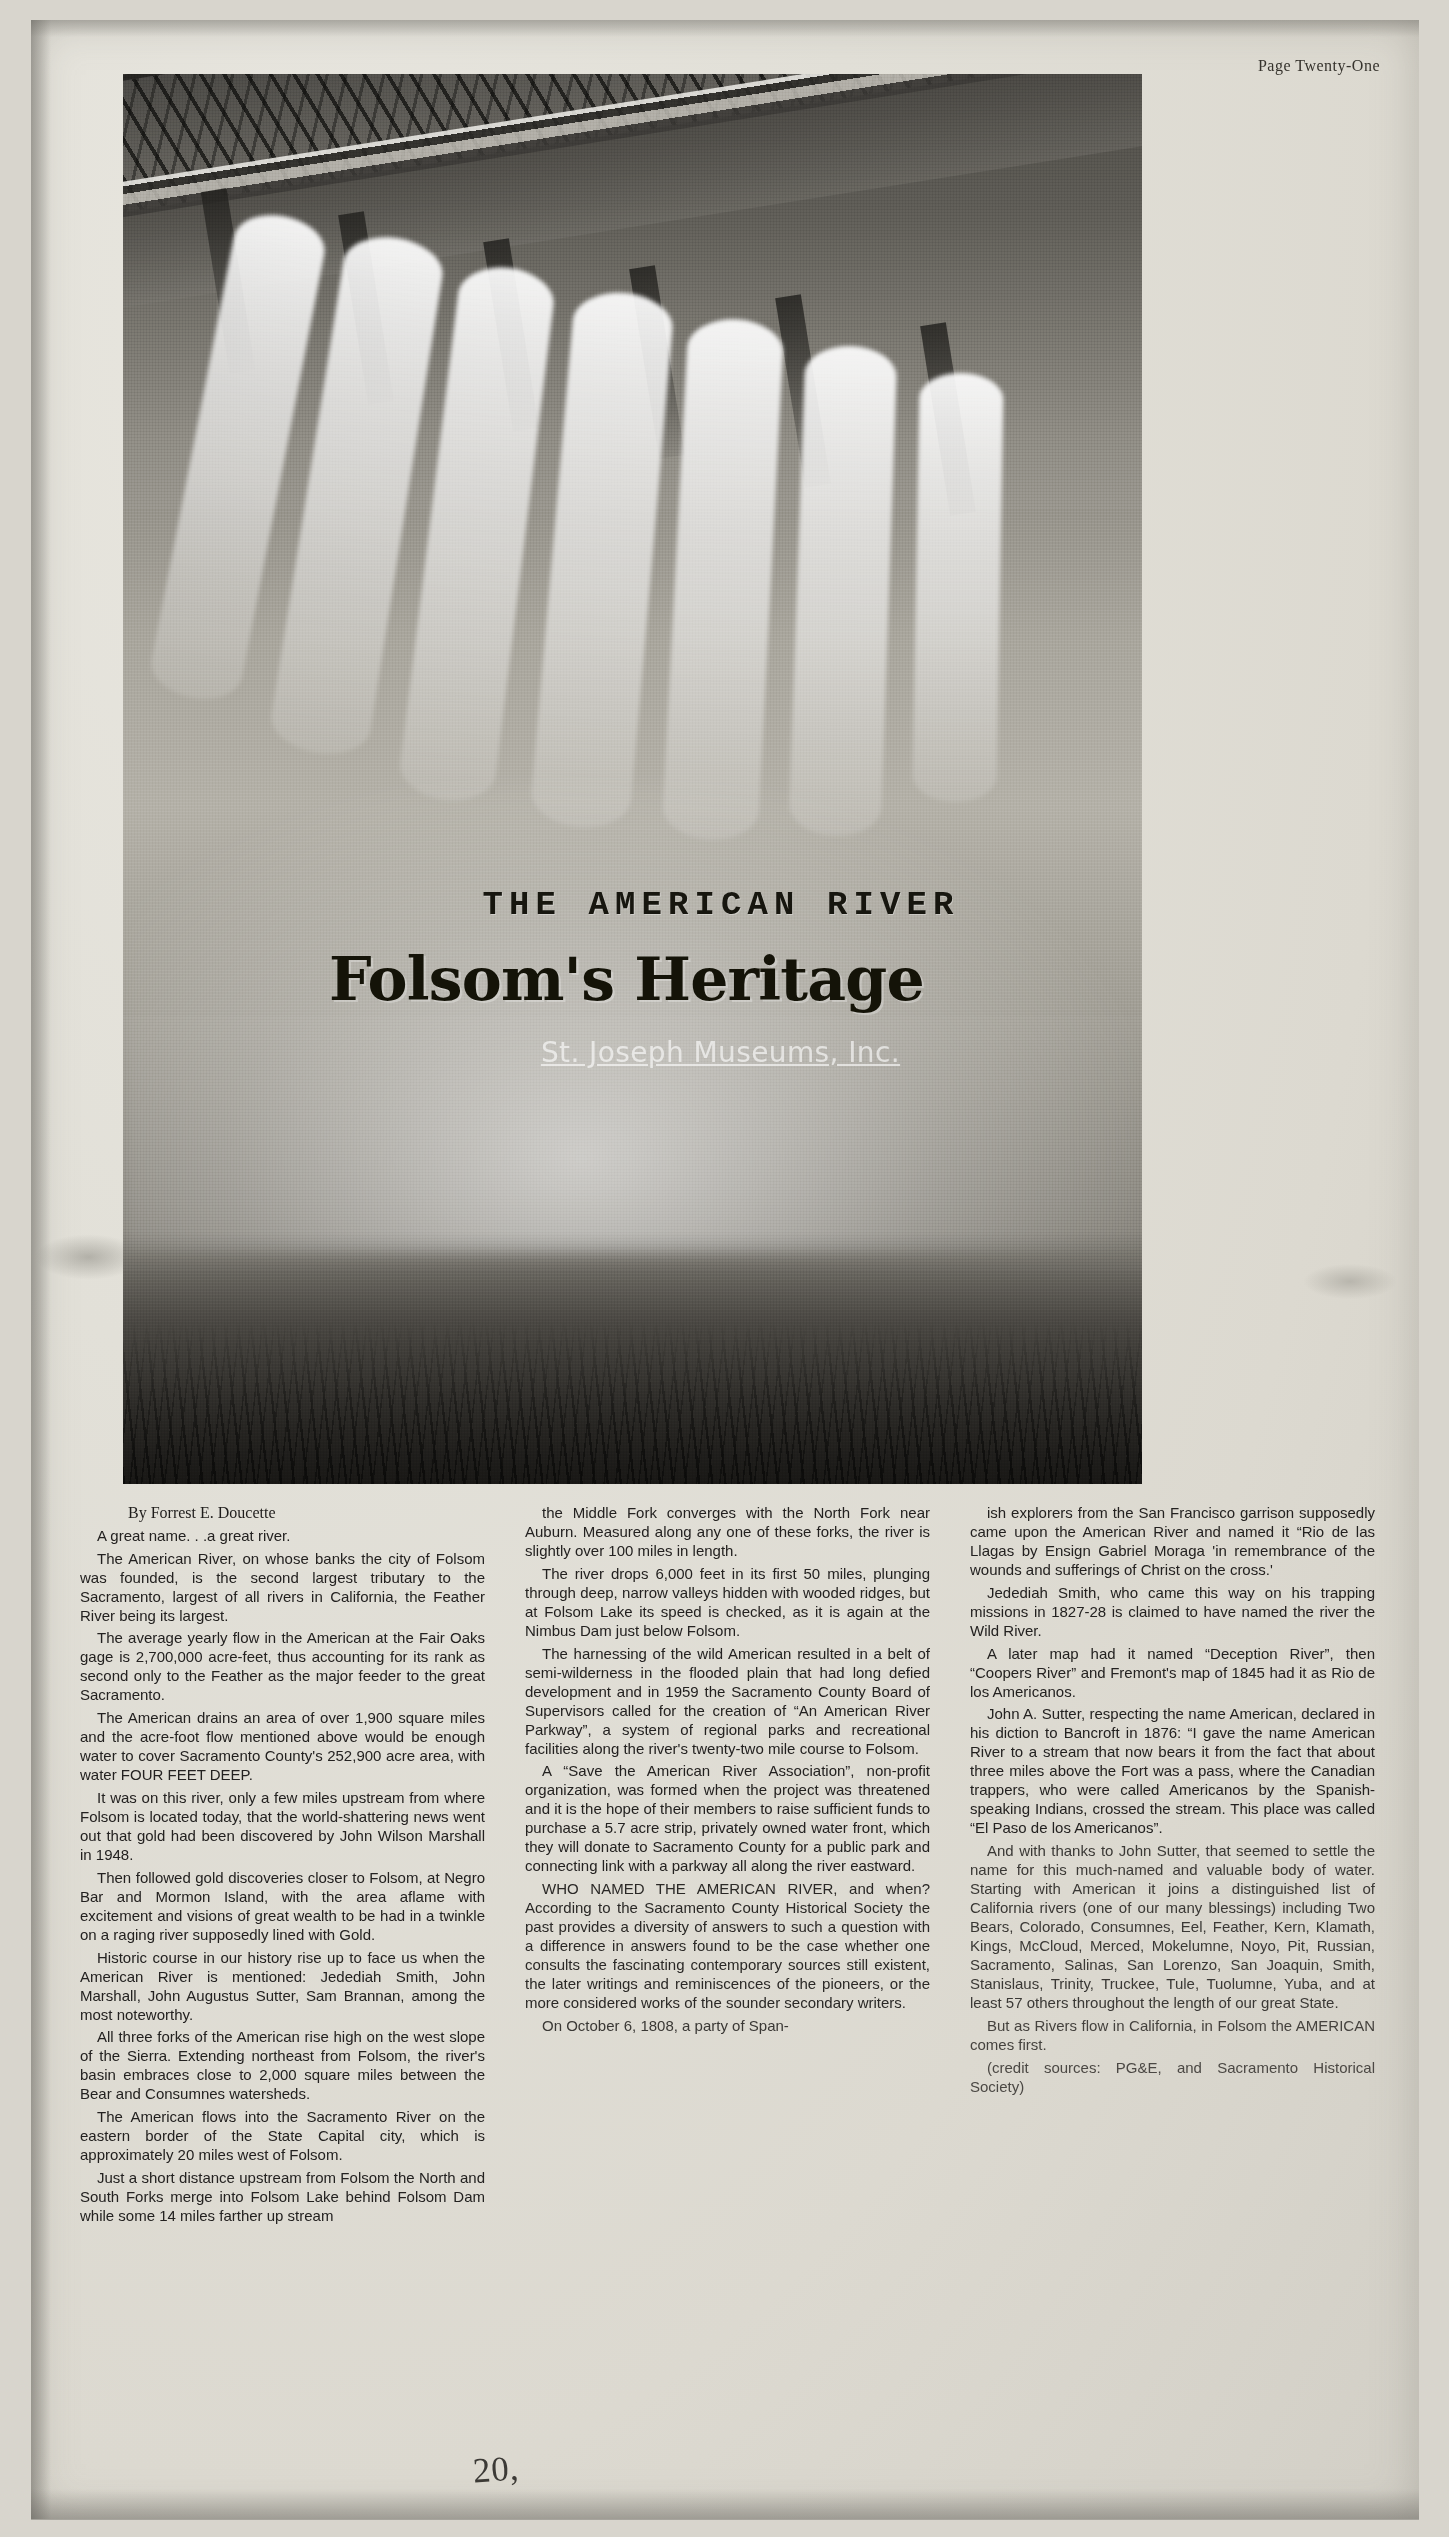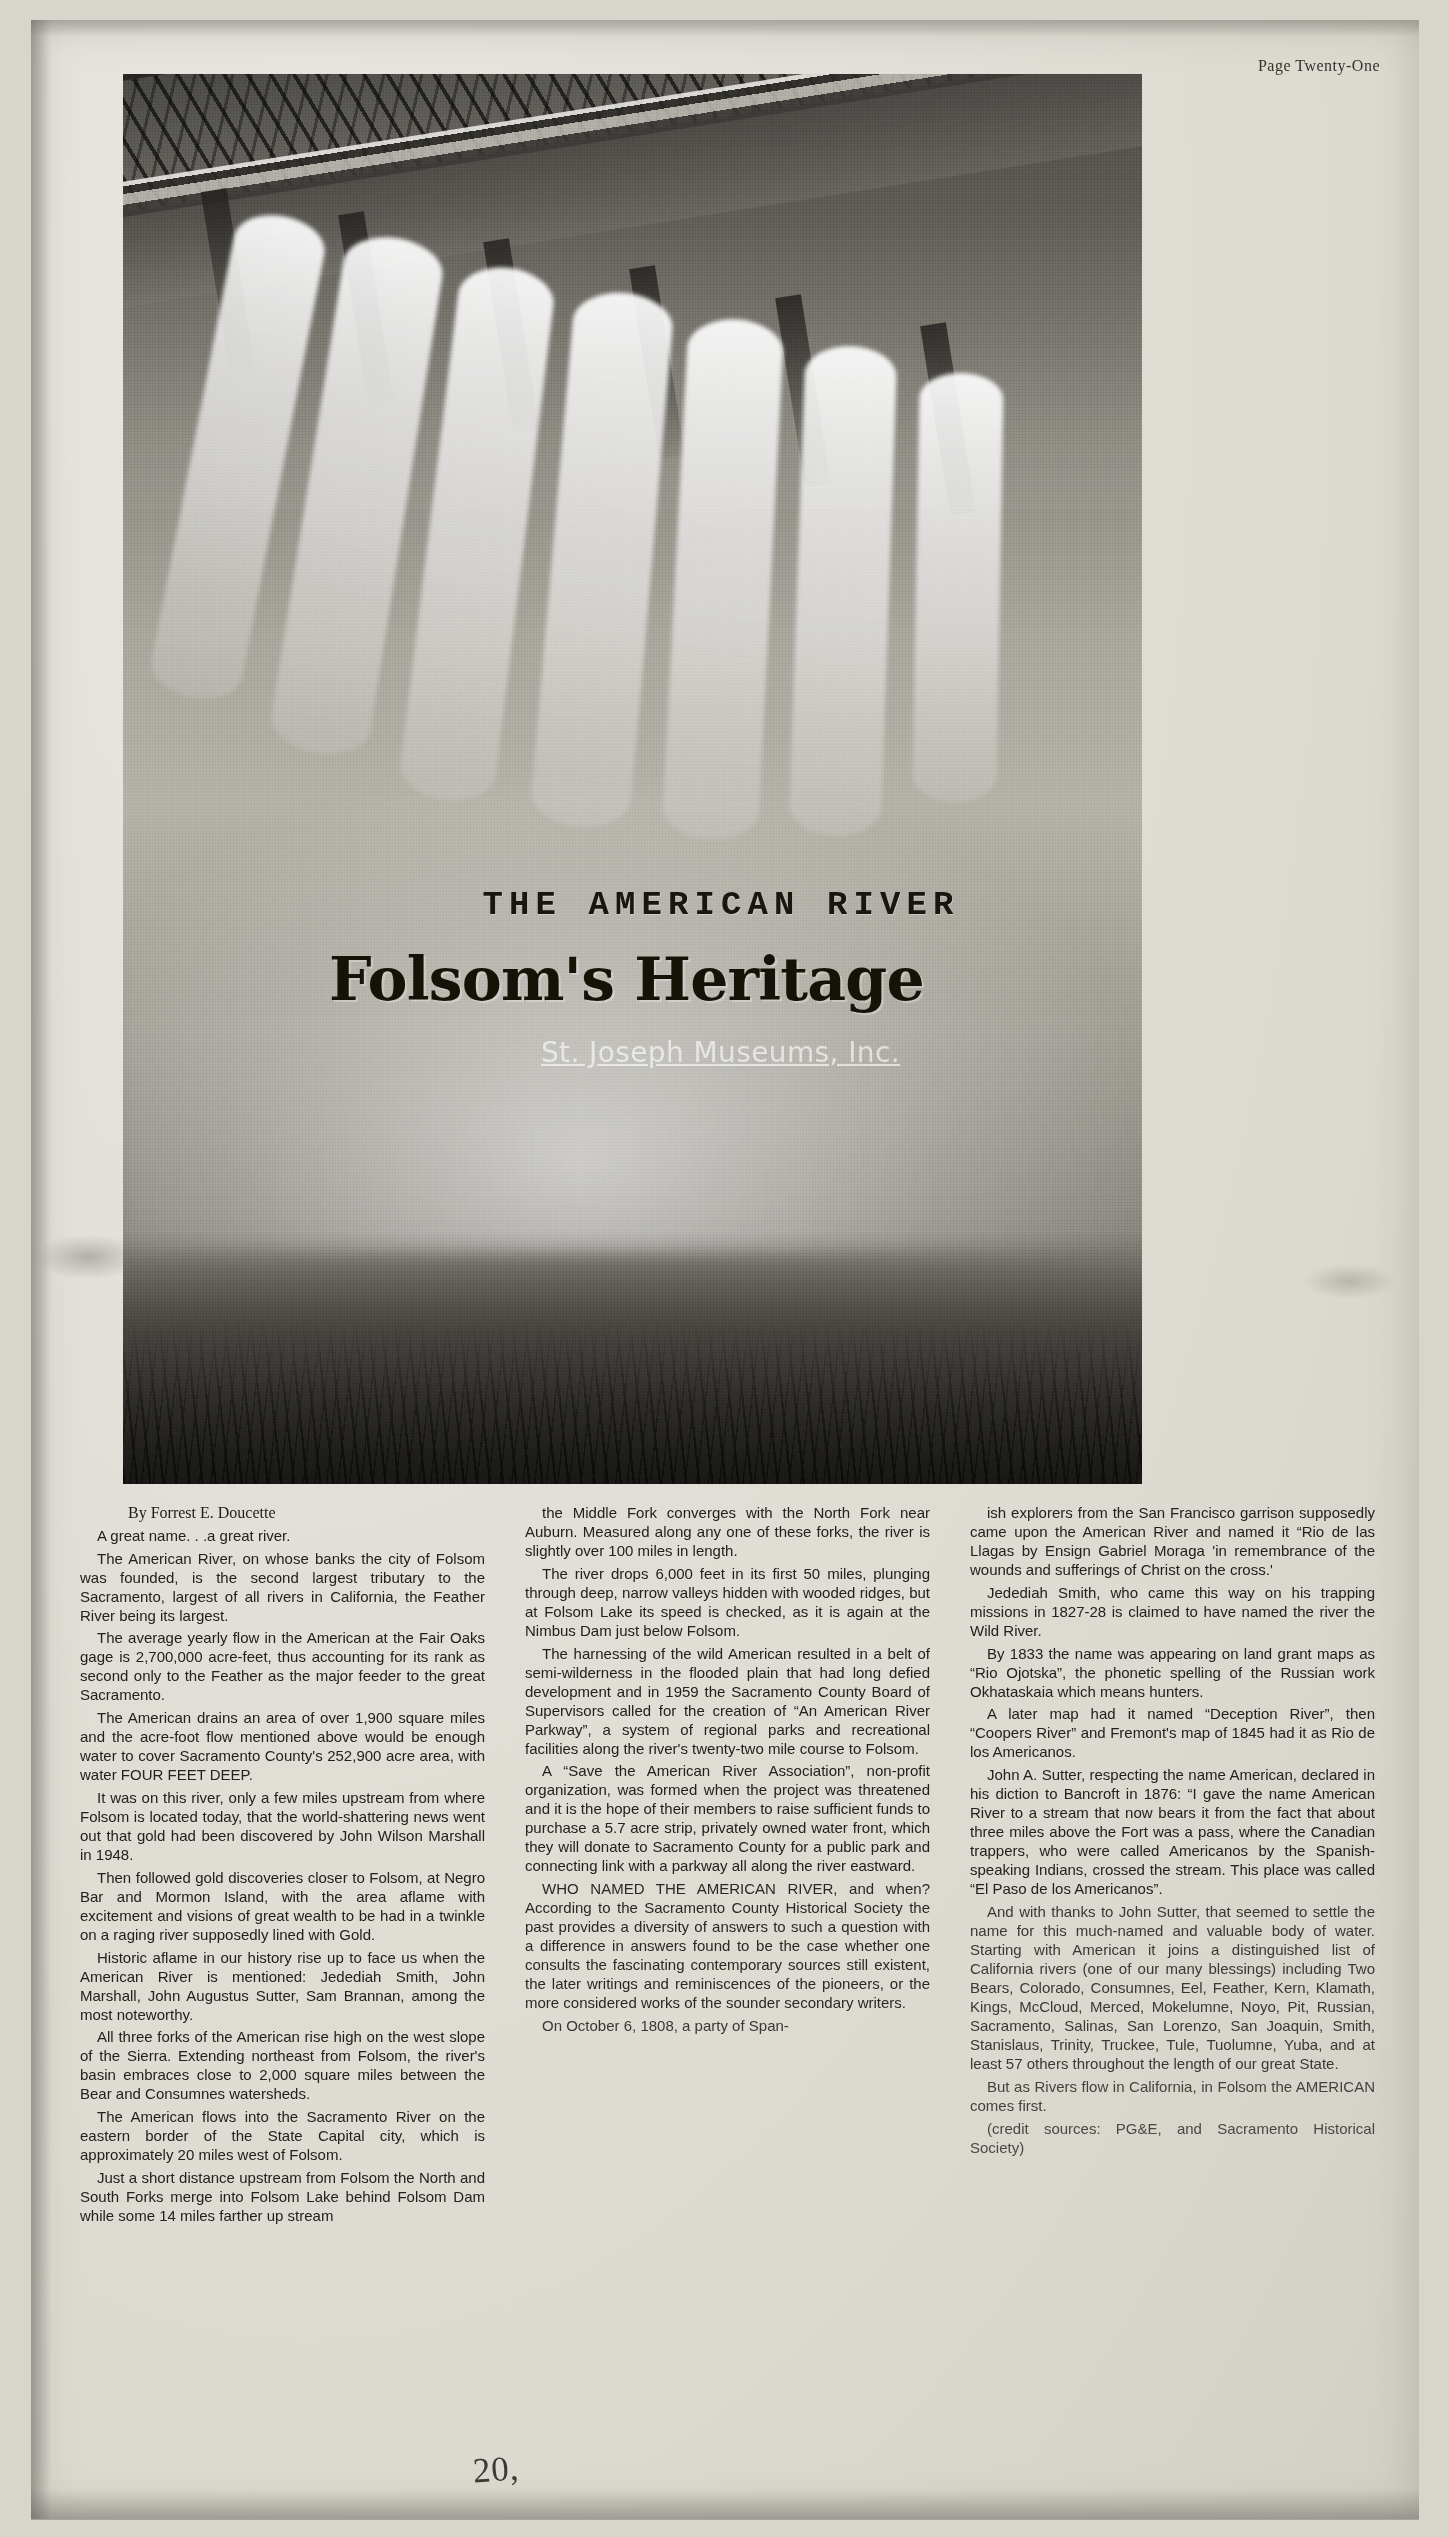--- a/index.html
+++ b/index.html
@@ -287,39 +287,38 @@
   <div class="columns">
 
     <div class="col">
       <p class="byline">By Forrest E. Doucette</p>
       <p>A great name. . .a great river.</p>
       <p>The American River, on whose banks the city of Folsom was founded, is the second largest tributary to the Sacramento, largest of all rivers in California, the Feather River being its largest.</p>
       <p>The average yearly flow in the American at the Fair Oaks gage is 2,700,000 acre-feet, thus accounting for its rank as second only to the Feather as the major feeder to the great Sacramento.</p>
       <p>The American drains an area of over 1,900 square miles and the acre-foot flow mentioned above would be enough water to cover Sacramento County's 252,900 acre area, with water FOUR FEET DEEP.</p>
       <p>It was on this river, only a few miles upstream from where Folsom is located today, that the world-shattering news went out that gold had been discovered by John Wilson Marshall in 1948.</p>
       <p>Then followed gold discoveries closer to Folsom, at Negro Bar and Mormon Island, with the area aflame with excitement and visions of great wealth to be had in a twinkle on a raging river supposedly lined with Gold.</p>
-      <p>Historic aflame in our history rise up to face us when the American River is mentioned: Jedediah Smith, John Marshall, John Augustus Sutter, Sam Brannan, among the most noteworthy.</p>
+      <p>Historic course in our history rise up to face us when the American River is mentioned: Jedediah Smith, John Marshall, John Augustus Sutter, Sam Brannan, among the most noteworthy.</p>
       <p>All three forks of the American rise high on the west slope of the Sierra. Extending northeast from Folsom, the river's basin embraces close to 2,000 square miles between the Bear and Consumnes watersheds.</p>
       <p>The American flows into the Sacramento River on the eastern border of the State Capital city, which is approximately 20 miles west of Folsom.</p>
       <p>Just a short distance upstream from Folsom the North and South Forks merge into Folsom Lake behind Folsom Dam while some 14 miles farther up stream</p>
     </div>
 
     <div class="col">
       <p class="nofirst">the Middle Fork converges with the North Fork near Auburn.   Measured along any one of these forks, the river is slightly over 100 miles in length.</p>
       <p>The river drops 6,000 feet in its first 50 miles, plunging through deep, narrow valleys hidden with wooded ridges, but at Folsom Lake its speed is checked, as it is again at the Nimbus Dam just below Folsom.</p>
       <p>The harnessing of the wild American resulted in a belt of semi-wilderness in the flooded plain that had long defied development and in 1959 the Sacramento County Board of Supervisors called for the creation of “An American River Parkway”, a system of regional parks and recreational facilities along the river's twenty-two mile course to Folsom.</p>
       <p>A “Save the American River Association”, non-profit organization, was formed when the project was threatened and it is the hope of their members to raise sufficient funds to purchase a 5.7 acre strip, privately owned water front, which they will donate to Sacramento County for a public park and connecting link with a parkway all along the river eastward.</p>
       <p class="fade1">WHO NAMED THE AMERICAN RIVER, and when?  According to the Sacramento County Historical Society the past provides a diversity of answers to such a question with a difference in answers found to be the case whether one consults the fascinating contemporary sources still existent, the later writings and reminiscences of the pioneers, or the more considered works of the sounder secondary writers.</p>
       <p class="fade2">On October 6, 1808, a party of Span-</p>
     </div>
 
     <div class="col">
       <p class="nofirst">ish explorers from the San Francisco garrison supposedly came upon the American River and named it “Rio de las Llagas by Ensign Gabriel Moraga 'in remembrance of the wounds and sufferings of Christ on the cross.'</p>
       <p>Jedediah Smith, who came this way on his trapping missions in 1827-28 is claimed to have named the river the Wild River.</p>
-      <p>By 1833 the name was appearing on land grant maps as “Rio Ojotska”, the phonetic spelling of the Russian work Okhataskaia which means hunters.</p>
       <p>A later map had it named “Deception River”, then “Coopers River” and Fremont's map of 1845 had it as Rio de los Americanos.</p>
       <p>John A. Sutter, respecting the name American, declared in his diction to Bancroft in 1876: “I gave the name American River to a stream that now bears it from the fact that about three miles above the Fort was a pass, where the Canadian trappers, who were called Americanos by the Spanish-speaking Indians, crossed the stream.  This place was called “El Paso de los Americanos”.</p>
       <p class="fade2">And with thanks to John Sutter, that seemed to settle the name for this much-named and valuable body of water. Starting with American it joins a distinguished list of California rivers (one of our many blessings) including Two Bears, Colorado, Consumnes, Eel, Feather, Kern, Klamath, Kings, McCloud, Merced, Mokelumne, Noyo, Pit, Russian, Sacramento, Salinas, San Lorenzo, San Joaquin, Smith, Stanislaus, Trinity, Truckee, Tule, Tuolumne, Yuba, and at least 57 others throughout the length of our great State.</p>
       <p class="fade3 closing">But as Rivers flow in California, in Folsom the AMERICAN comes first.</p>
       <p class="fade4 credit">(credit sources: PG&amp;E, and Sacramento Historical Society)</p>
     </div>
   </div>
 
   <div class="handmark">20,</div>
 </div>

